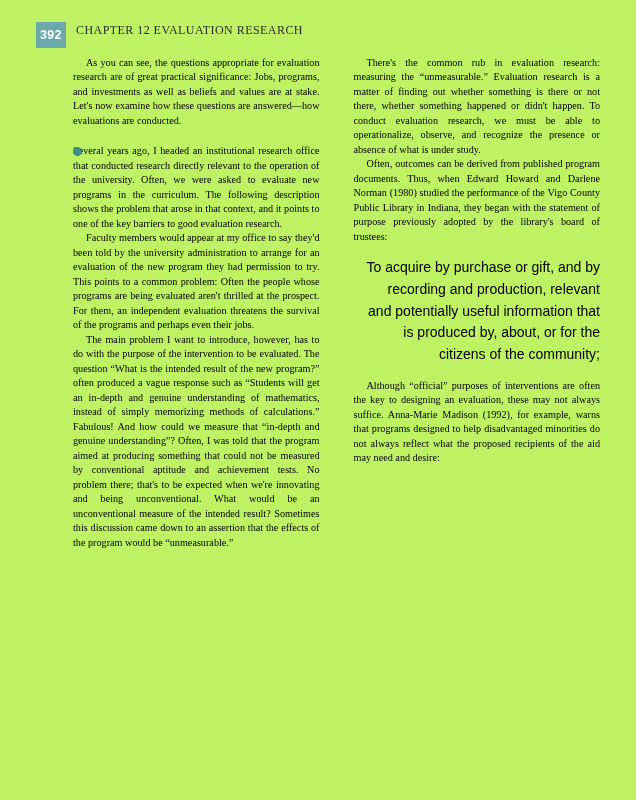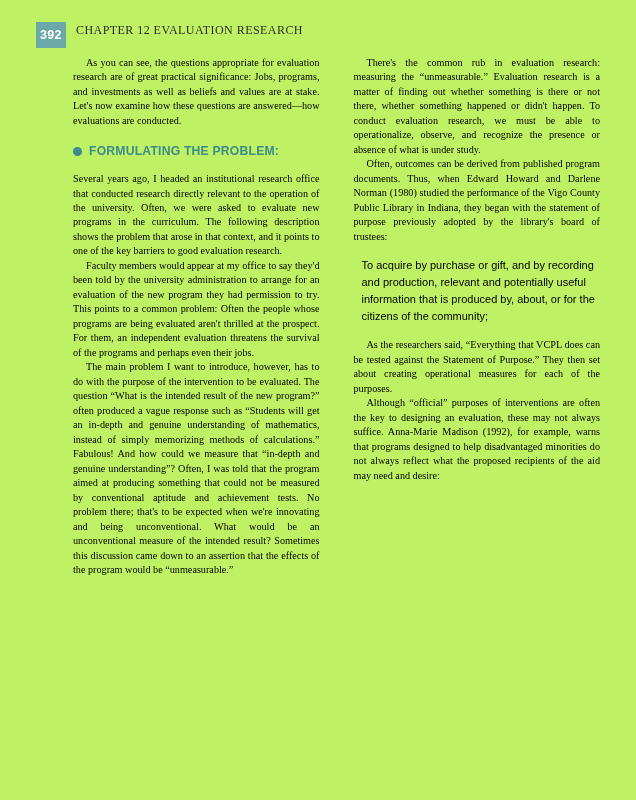--- a/index.html
+++ b/index.html
@@ -105,23 +105,23 @@
     border-radius: 50%;
     background: #3d8b8b;
     display: block;
   }
   .heading-line2 {
     display: block;
   }
   
   .extract {
     font-family: "Liberation Sans", sans-serif;
-    font-size: 11px;
+    font-size: 14px;
     line-height: 1.55;
-    text-align: left;
+    text-align: right;
     margin: 13px 0 13px 0;
     padding-left: 8px;
   }
   .extract p {
     text-indent: 13px;
     margin: 0;
   }
   .extract p.first {
     text-indent: 0;
   }
@@ -136,35 +136,33 @@
     <div class="running-head">CHAPTER 12  EVALUATION RESEARCH</div>
   </div>
 
   <div class="columns">
 
     <div class="col">
       <p class="indent">As you can see, the questions appropriate for evaluation research are of great practical significance: Jobs, programs, and investments as well as beliefs and values are at stake. Let's now examine how these questions are answered—how evaluations are conducted.</p>
 
       <div class="section-heading">
         <span class="bullet-dot"></span>
-        <span>FORMULATING THE PROBLEM:</span>
       </div>
 
       <p class="noindent">Several years ago, I headed an institutional research office that conducted research directly relevant to the operation of the university. Often, we were asked to evaluate new programs in the curriculum. The following description shows the problem that arose in that context, and it points to one of the key barriers to good evaluation research.</p>
       <p class="indent">Faculty members would appear at my office to say they'd been told by the university administration to arrange for an evaluation of the new program they had permission to try. This points to a common problem: Often the people whose programs are being evaluated aren't thrilled at the prospect. For them, an independent evaluation threatens the survival of the programs and perhaps even their jobs.</p>
       <p class="indent">The main problem I want to introduce, however, has to do with the purpose of the intervention to be evaluated. The question “What is the intended result of the new program?” often produced a vague response such as “Students will get an in-depth and genuine understanding of mathematics, instead of simply memorizing methods of calculations.” Fabulous! And how could we measure that “in-depth and genuine understanding”? Often, I was told that the program aimed at producing something that could not be measured by conventional aptitude and achievement tests. No problem there; that's to be expected when we're innovating and being unconventional. What would be an unconventional measure of the intended result? Sometimes this discussion came down to an assertion that the effects of the program would be “unmeasurable.”</p>
     </div>
 
     <div class="col">
       <p class="indent">There's the common rub in evaluation research: measuring the “unmeasurable.” Evaluation research is a matter of finding out whether something is there or not there, whether something happened or didn't happen. To conduct evaluation research, we must be able to operationalize, observe, and recognize the presence or absence of what is under study.</p>
       <p class="indent">Often, outcomes can be derived from published program documents. Thus, when Edward Howard and Darlene Norman (1980) studied the performance of the Vigo County Public Library in Indiana, they began with the statement of purpose previously adopted by the library's board of trustees:</p>
 
       <div class="extract">
         <p class="first">To acquire by purchase or gift, and by recording and production, relevant and potentially useful information that is produced by, about, or for the citizens of the community;</p>
       </div>
 
-      <p class="indent">As the researchers said, “Everything that VCPL does can be tested against the Statement of Purpose.” They then set about creating operational measures for each of the purposes.</p>
       <p class="indent">Although “official” purposes of interventions are often the key to designing an evaluation, these may not always suffice. Anna-Marie Madison (1992), for example, warns that programs designed to help disadvantaged minorities do not always reflect what the proposed recipients of the aid may need and desire:</p>
 
     </div>
 
   </div>
 </div>
 
 </body></html>

